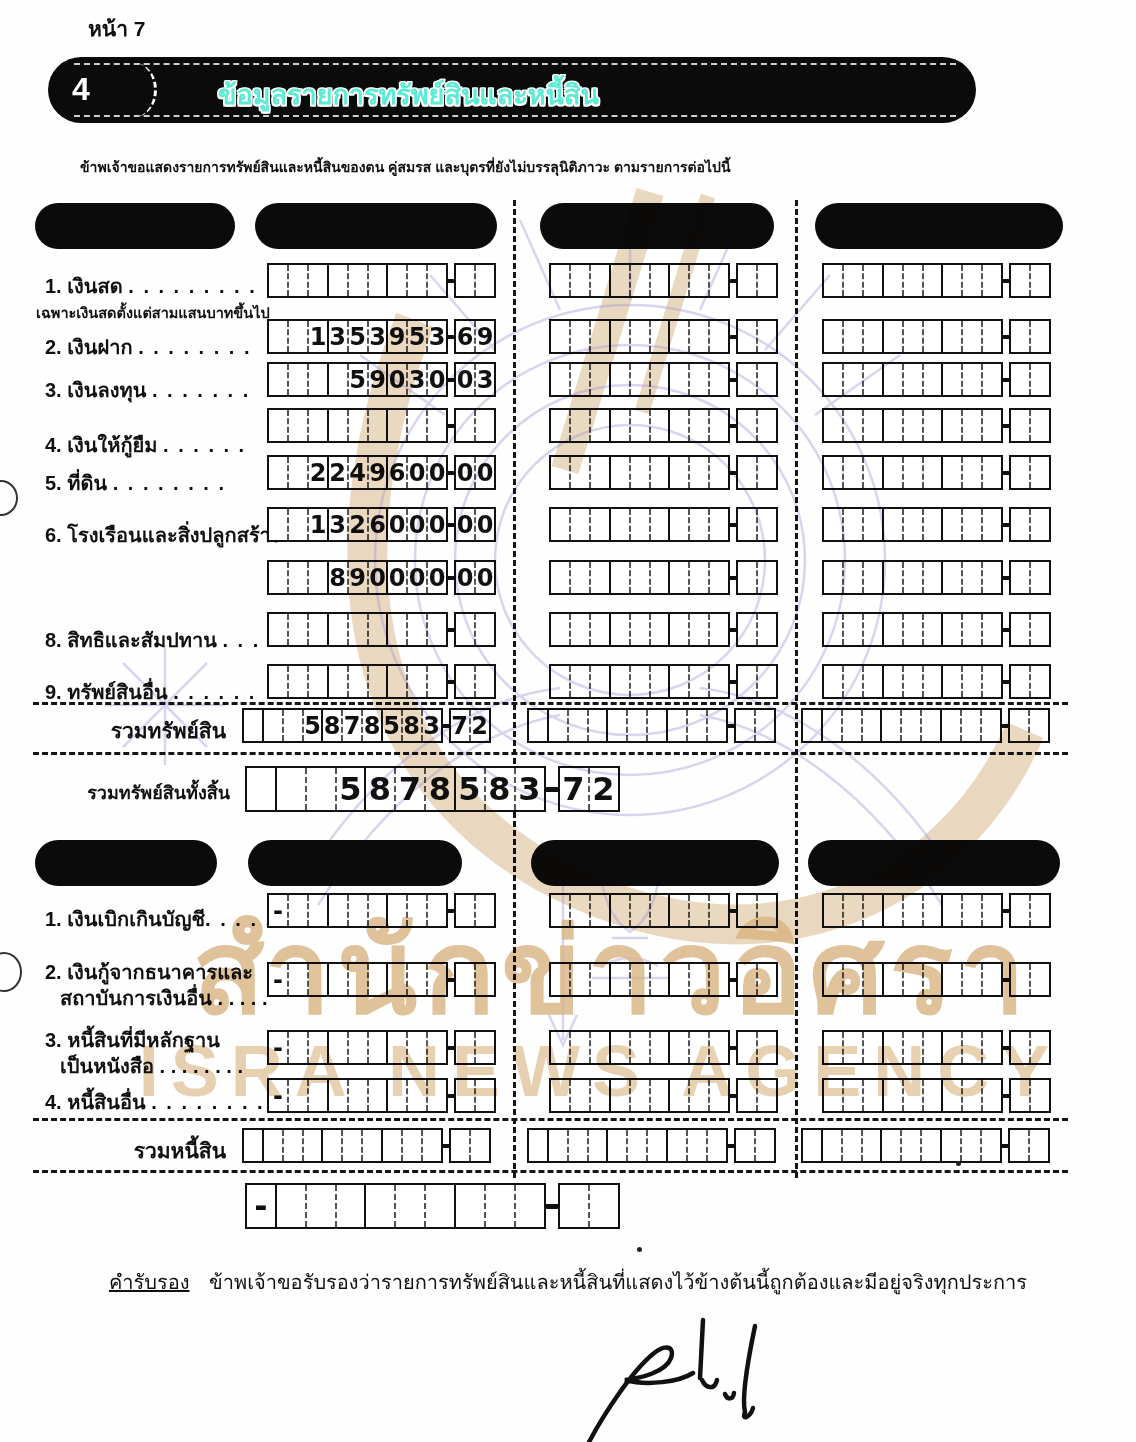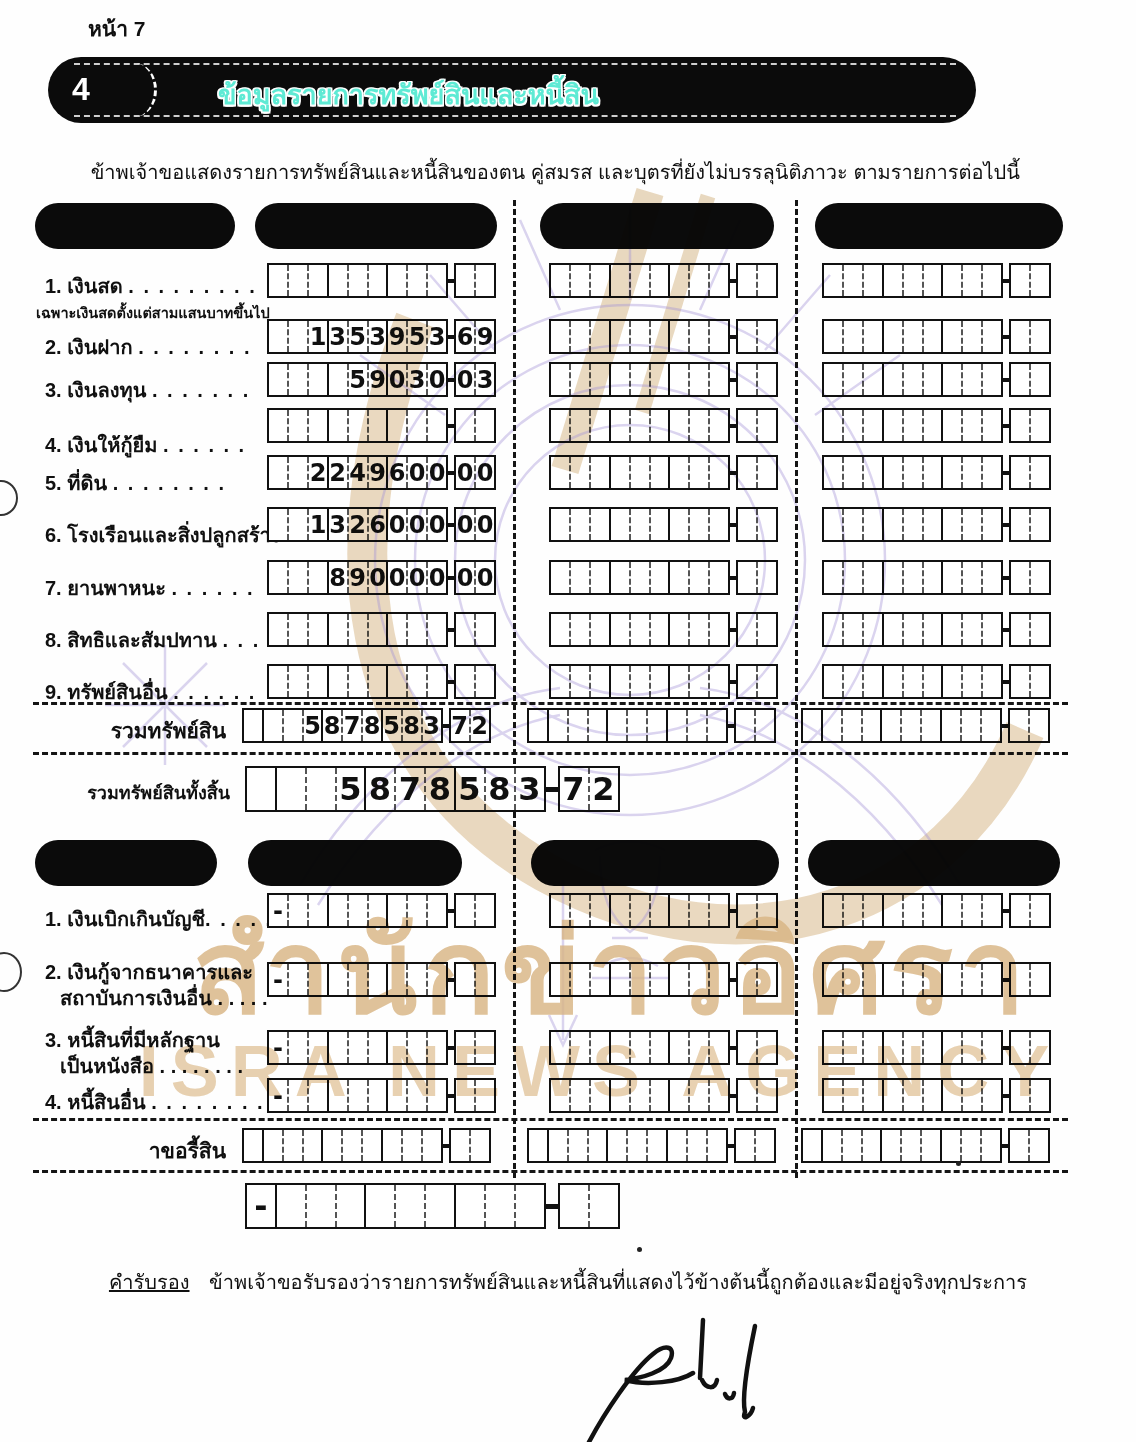--- a/index.html
+++ b/index.html
@@ -9,21 +9,21 @@
   
   .page-label{position:absolute;left:88px;top:12px;font-size:21px;font-weight:bold;}
   .banner{position:absolute;left:48px;top:57px;width:928px;height:66px;background:#0b0b0b;border-radius:34px;}
   .banner:before{content:"";position:absolute;left:26px;right:20px;top:6px;border-top:2px dashed rgba(255,255,255,.8);}
   .banner:after{content:"";position:absolute;left:26px;right:20px;bottom:6px;border-top:2px dashed rgba(255,255,255,.8);}
   .banner-num{position:absolute;left:24px;top:14px;font-size:32px;font-weight:bold;color:#fff;}
   .banner-arc{position:absolute;left:72px;top:6px;width:34px;height:54px;
               border-right:3px dashed #fff;border-radius:0 60% 60% 0 / 0 50% 50% 0;}
   .banner-title{position:absolute;left:170px;top:16px;font-size:27px;font-weight:bold;color:#5eead4;
       text-shadow:-1.5px -1.5px 0 #fff,1.5px -1.5px 0 #fff,-1.5px 1.5px 0 #fff,1.5px 1.5px 0 #fff,0 -1.5px 0 #fff,0 1.5px 0 #fff,-1.5px 0 0 #fff,1.5px 0 0 #fff;}
-  .intro{position:absolute;left:80px;top:156px;width:940px;text-align:right;font-size:20px;font-weight:normal;}
+  .intro{position:absolute;left:80px;top:156px;width:940px;text-align:left;font-size:14px;font-weight:bold;}
 
   
   .vline{position:absolute;top:200px;height:978px;border-left:3px dashed #151515;}
   .hline{position:absolute;left:33px;width:1035px;border-top:3px dashed #151515;}
   .pill{position:absolute;height:46px;background:#0b0b0b;border-radius:23px;}
 
   
   .row{position:absolute;left:0;width:100%;height:36px;}
   .lbl{position:absolute;left:45px;top:7px;width:218px;font-size:20px;font-weight:bold;white-space:nowrap;}
   .lbl .dots{letter-spacing:2px;font-weight:bold;}
@@ -496,21 +496,20 @@
         </span>
         <span class="conn"></span>
         <span class="group dec">
           <span class="cell"></span>
           <span class="cell"></span>
         </span>
       </div>
   </div>
 
   <div class="row" style="top:560px">
-    <div class="lbl" style="top:12px"><span>7. ยานพาหนะ</span> <span class="dots">. . . . . .</span></div>
     <div class="grid c1">
         <span class="group">
           <span class="cell"></span>
           <span class="cell"></span>
           <span class="cell"></span>
         </span>
         <span class="group">
           <span class="cell">8</span>
           <span class="cell">9</span>
           <span class="cell">0</span>
@@ -1107,21 +1106,21 @@
         <span class="group dec">
           <span class="cell"></span>
           <span class="cell"></span>
         </span>
       </div>
   </div>
 
   <div class="hline" style="top:1118px"></div>
 
   <div class="row" style="top:1128px">
-    <div class="tlbl">าขอรี้สิน</div>
+    <div class="tlbl">รวมหนี้สิน</div>
     <div class="grid t1">
         <span class="group">
           <span class="cell"></span>
         </span>
         <span class="group">
           <span class="cell"></span>
           <span class="cell"></span>
           <span class="cell"></span>
         </span>
         <span class="group">

